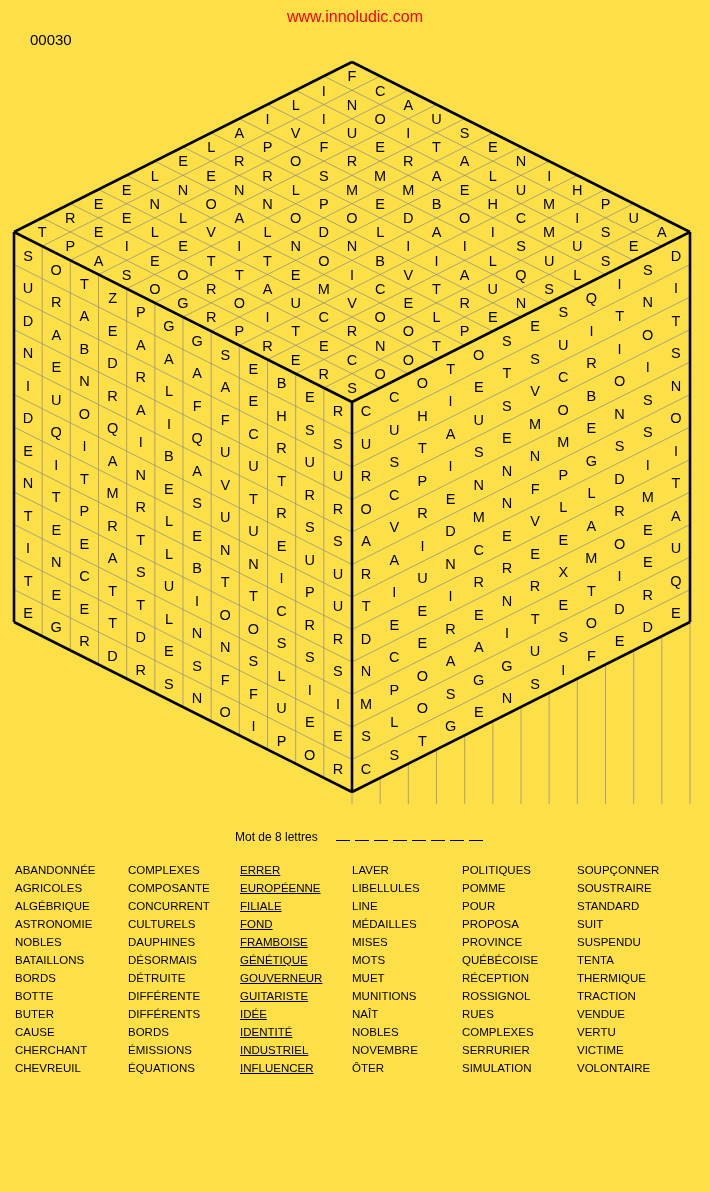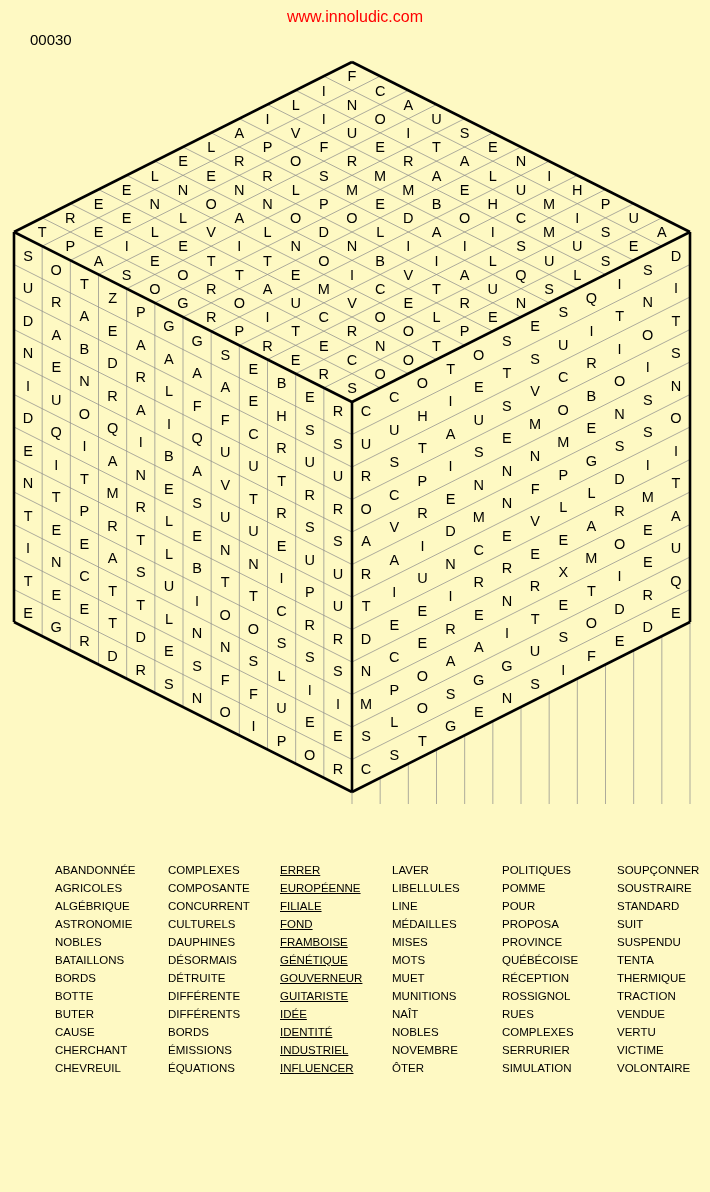--- a/index.html
+++ b/index.html
@@ -1,28 +1,28 @@
 <!DOCTYPE html>
 <html><head>
 <meta charset="utf-8">
 <style>
   html,body{margin:0;padding:0;background:#fff;}
-  #page{position:relative;width:710px;height:1192px;background:#fef9c3;
+  #page{position:relative;width:710px;height:1192px;background:#fde047;
         font-family:"Liberation Sans","DejaVu Sans",sans-serif;overflow:hidden;}
   #site-url{position:absolute;top:8px;left:0;width:100%;text-align:center;
         color:#ff0000;font-size:16px;}
   #puzzle-id{position:absolute;top:31px;left:30px;font-size:15px;color:#000;}
   #cube-svg{position:absolute;top:0;left:0;}
   #clue-row{position:absolute;top:829px;left:235px;font-size:12px;color:#000;}
   #clue-label{display:inline-block;}
   #blanks{display:inline-block;margin-left:18px;}
   .blank{display:inline-block;width:14px;height:11px;
          border-bottom:1.5px solid #000;margin-right:5px;}
   #word-list{position:absolute;top:861px;left:15px;width:685px;}
-  .word-col{position:absolute;top:0;margin-left:40px;}
+  .word-col{position:absolute;top:0;}
   .word-item{font-size:11.5px;color:#000;line-height:18px;height:18px;white-space:nowrap;}
 </style>
 </head>
 <body>
 
 <div id="page">
   <div id="site-url" style="color: rgb(255, 0, 0);">www.innoludic.com</div>
   <div id="puzzle-id">00030</div>
 
   <svg id="cube-svg" width="710" height="820" viewBox="0 0 710 820">
@@ -540,20 +540,23 @@
       <line x1="690" y1="232" x2="690" y2="622" stroke="#000" stroke-width="2.6"></line>
       <line x1="690" y1="622" x2="352" y2="792" stroke="#000" stroke-width="2.6"></line>
       <line x1="352" y1="792" x2="14" y2="622" stroke="#000" stroke-width="2.6"></line>
       <line x1="14" y1="622" x2="14" y2="232" stroke="#000" stroke-width="2.6"></line>
       <line x1="14" y1="232" x2="352" y2="62" stroke="#000" stroke-width="2.6"></line>
       <line x1="14" y1="232" x2="352" y2="402" stroke="#000" stroke-width="2.6"></line>
       <line x1="690" y1="232" x2="352" y2="402" stroke="#000" stroke-width="2.6"></line>
       <line x1="352" y1="402" x2="352" y2="792" stroke="#000" stroke-width="2.6"></line>
     </svg>
 
+  <div id="clue-row">
+    <span id="clue-label">Mot de 8 lettres</span><span id="blanks"><span class="blank"></span><span class="blank"></span><span class="blank"></span><span class="blank"></span><span class="blank"></span><span class="blank"></span><span class="blank"></span><span class="blank"></span></span>
+  </div>
 
   <div id="word-list">
       <div class="word-col" style="left: 0px;">
         <div class="word-item">ABANDONNÉE</div>
         <div class="word-item">AGRICOLES</div>
         <div class="word-item">ALGÉBRIQUE</div>
         <div class="word-item">ASTRONOMIE</div>
         <div class="word-item">NOBLES</div>
         <div class="word-item">BATAILLONS</div>
         <div class="word-item">BORDS</div>

